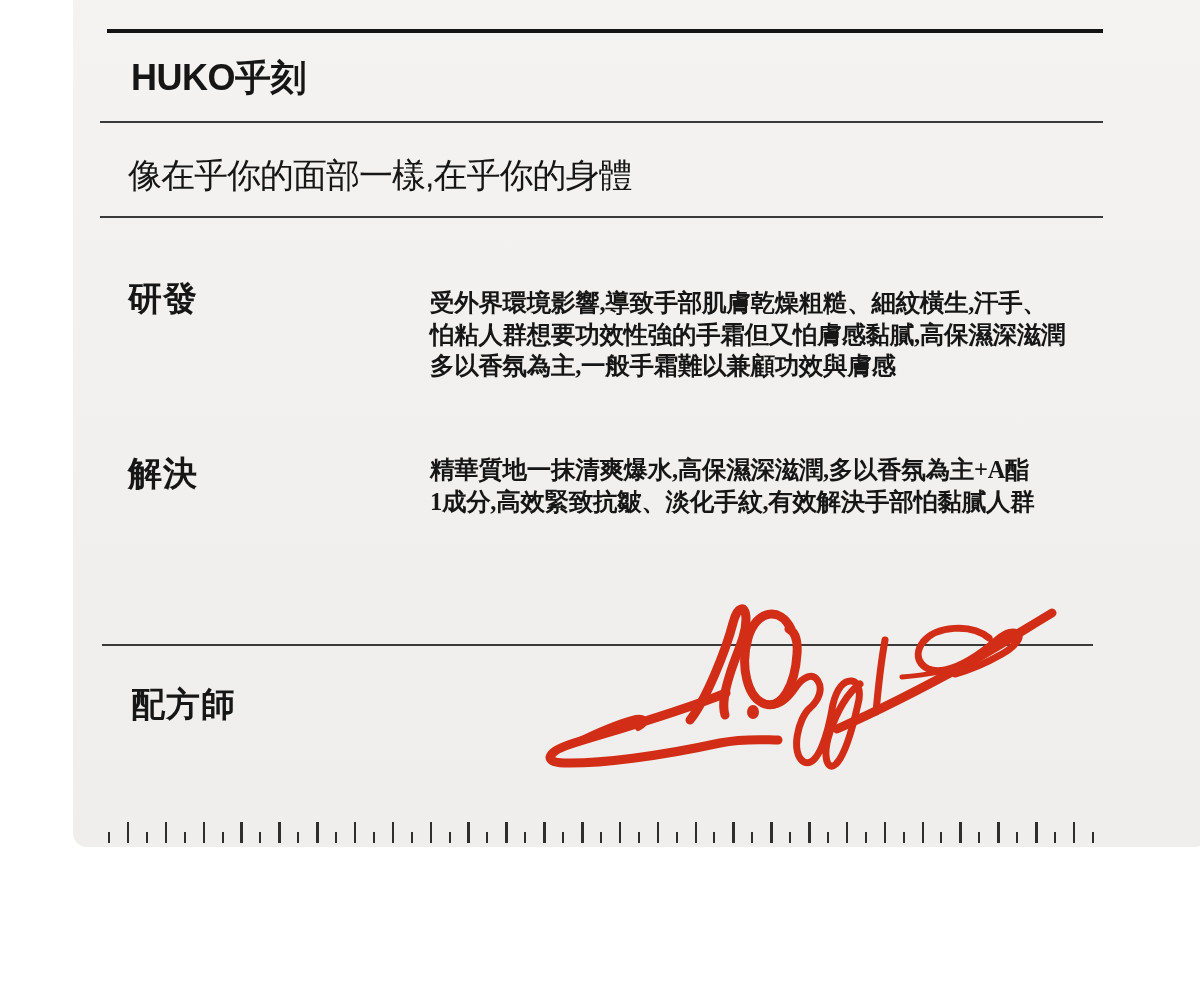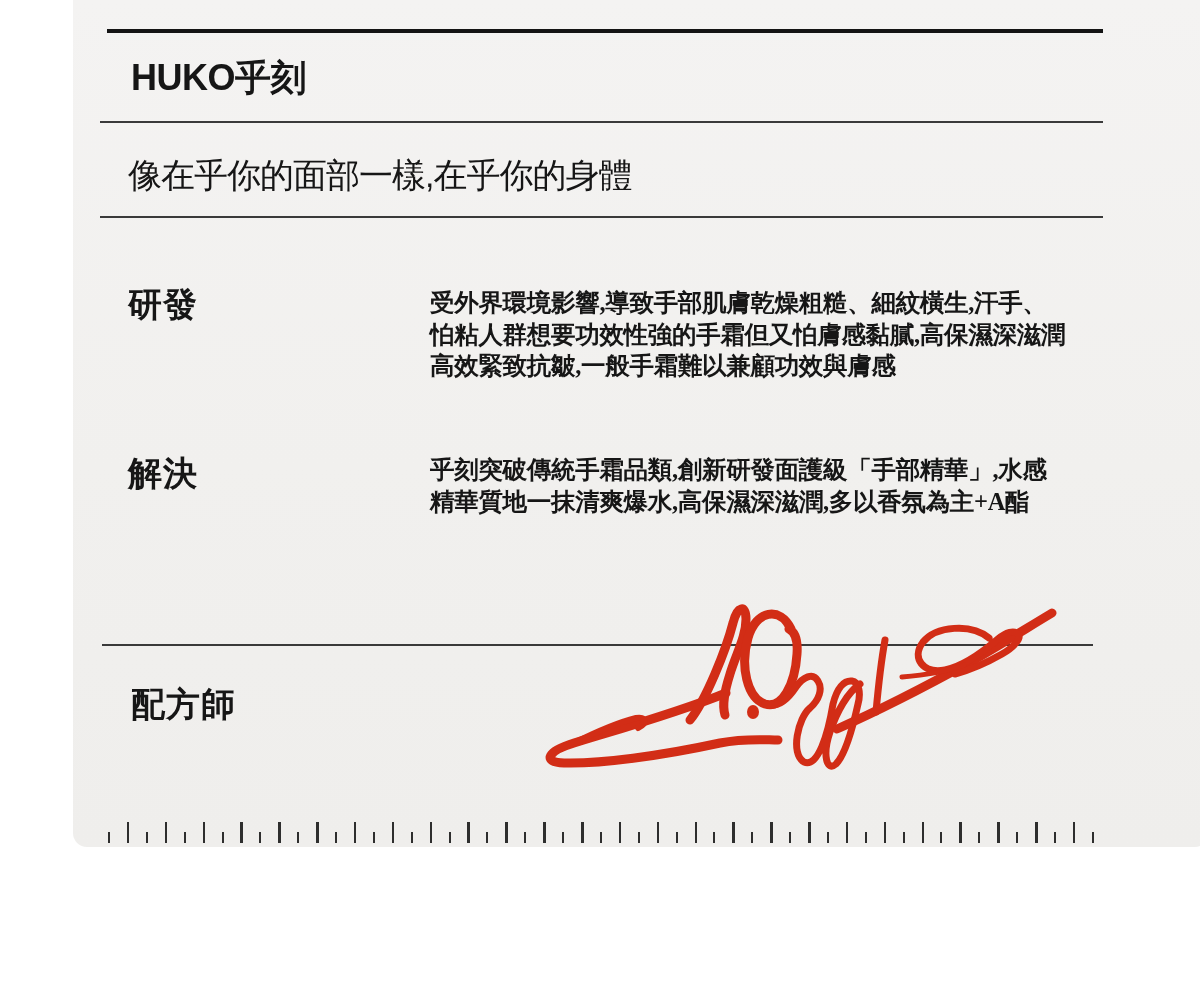--- a/index.html
+++ b/index.html
@@ -53,31 +53,31 @@
     <div class="abs rule-thick" style="left:34px;top:29px;width:996px;"></div>
 
     <div class="abs brand">HUKO乎刻</div>
 
     <div class="abs rule-thin" style="left:27px;top:121px;width:1003px;"></div>
 
     <div class="abs tagline">像在乎你的面部一樣,在乎你的身體</div>
 
     <div class="abs rule-thin" style="left:27px;top:216px;width:1003px;"></div>
 
-    <div class="abs sec-label" style="left:55px;top:282px;">研發</div>
+    <div class="abs sec-label" style="left:55px;top:276px;">研發</div>
     <div class="abs sec-text" style="left:357px;top:287px;">
       <div>受外界環境影響,導致手部肌膚乾燥粗糙、細紋橫生,汗手、</div>
       <div>怕粘人群想要功效性強的手霜但又怕膚感黏膩,高保濕深滋潤</div>
-      <div>高效緊致抗皺,一般手霜難以兼顧功效與膚感</div>
+      <div>多以香氛為主,一般手霜難以兼顧功效與膚感</div>
     </div>
 
     <div class="abs sec-label" style="left:55px;top:451px;">解決</div>
     <div class="abs sec-text" style="left:357px;top:454px;">
-      <div>乎刻突破傳統手霜品類,創新研發面護級「手部精華」,水感</div>
       <div>精華質地一抹清爽爆水,高保濕深滋潤,多以香氛為主+A酯</div>
+      <div>1成分,高效緊致抗皺、淡化手紋,有效解決手部怕黏膩人群</div>
     </div>
 
     <div class="abs rule-thin" style="left:29px;top:644px;width:991px;"></div>
 
     <div class="abs sec-label" style="left:58px;top:682px;">配方師</div>
 
     <svg class="abs signature-svg" viewBox="0 0 520 180">
       <g fill="none" stroke="currentColor" stroke-linecap="round" stroke-linejoin="round">
 
         <path stroke-width="9" d="M186,101 C140,120 66,141 34,151 C8,159 1,170 24,171 C60,172 120,164 180,151 C205,146 225,148 238,148"></path>

